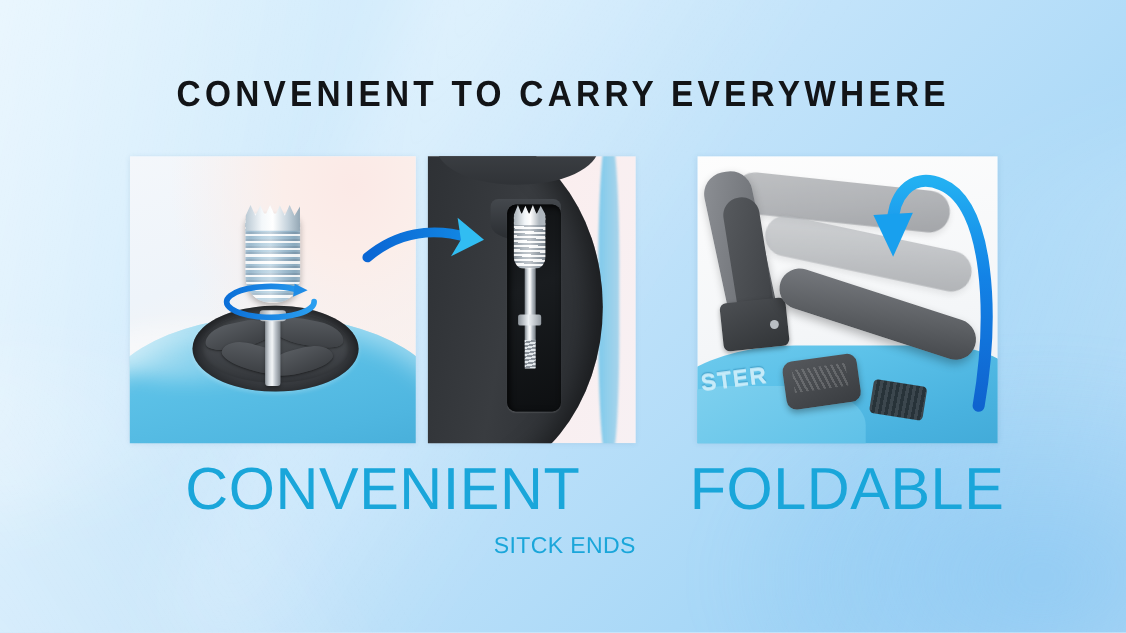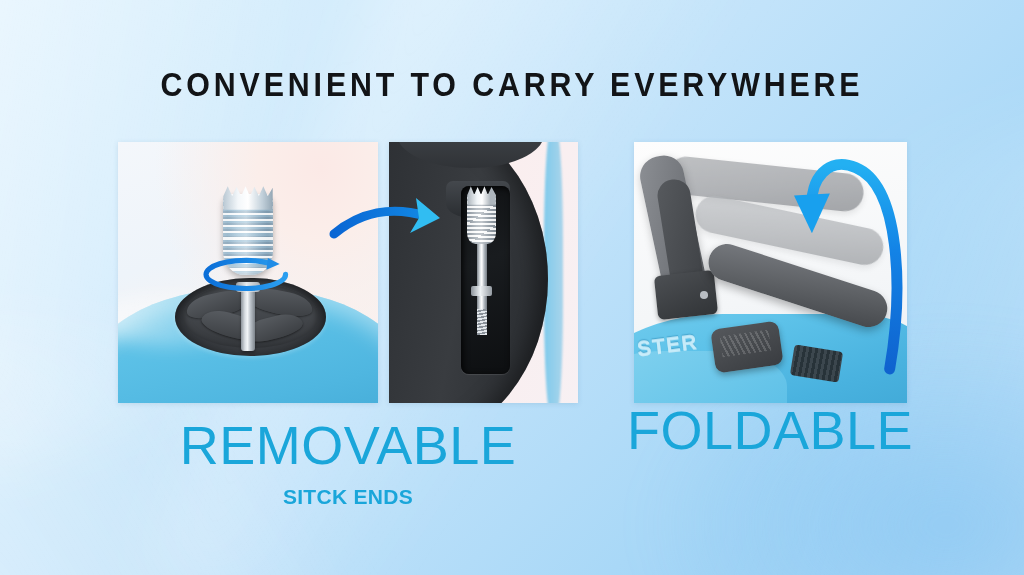--- a/index.html
+++ b/index.html
@@ -184,23 +184,23 @@
     transform:rotate(-8deg);}
   .p3-strap{position:absolute;left:58%;top:79%;width:18%;height:12%;
     background:repeating-linear-gradient(92deg,#3a3d41 0 3px,#24272a 3px 6px);
     border-radius:4px;transform:rotate(9deg);opacity:.92;}
   .arrow-curve{position:absolute;left:58%;top:-2%;width:46%;height:96%;}
   .arrow-curve svg{width:100%;height:100%;overflow:visible;}
 
   
   .cap{position:absolute;text-align:center;}
   .cap-big{font-size:54px;font-weight:400;color:#1aa6da;line-height:1;letter-spacing:.5px;}
-  .cap-sub{font-size:21px;font-weight:700;color:#1aa6da;letter-spacing:.3px;margin-top:13px;}
+  .cap-sub{font-size:21px;font-weight:400;color:#1aa6da;letter-spacing:.3px;margin-top:13px;text-align:right;}
   #cap1{left:118px;width:460px;top:418px;}
-  #cap2{left:600px;width:340px;top:403px;}
+  #cap2{left:600px;width:340px;top:418px;}
 </style>
 </head>
 <body>
 
 <div class="stage">
 
   <div class="bg-base"></div>
   <div class="bg-streak bg-s1"></div>
   <div class="bg-streak bg-s2"></div>
   <div class="bg-streak bg-s3"></div>
@@ -289,21 +289,21 @@
             <stop offset="1" stop-color="#0f63cf"></stop>
           </linearGradient>
         </defs>
         <path d="M98 232 C112 150, 108 48, 64 30 C36 18, 18 42, 20 70" fill="none" stroke="url(#fg)" stroke-width="11" stroke-linecap="round"></path>
         <path d="M2 58 L38 56 L20 96 Z" fill="#18a0ee"></path>
       </svg>
     </div>
   </div>
 
   <div class="cap" id="cap1">
-    <div class="cap-big">REMOVABLE</div>
+    <div class="cap-big">CONVENIENT</div>
     <div class="cap-sub">SITCK ENDS</div>
   </div>
 
   <div class="cap" id="cap2">
     <div class="cap-big">FOLDABLE</div>
   </div>
 
 </div>
 
 </body></html>

